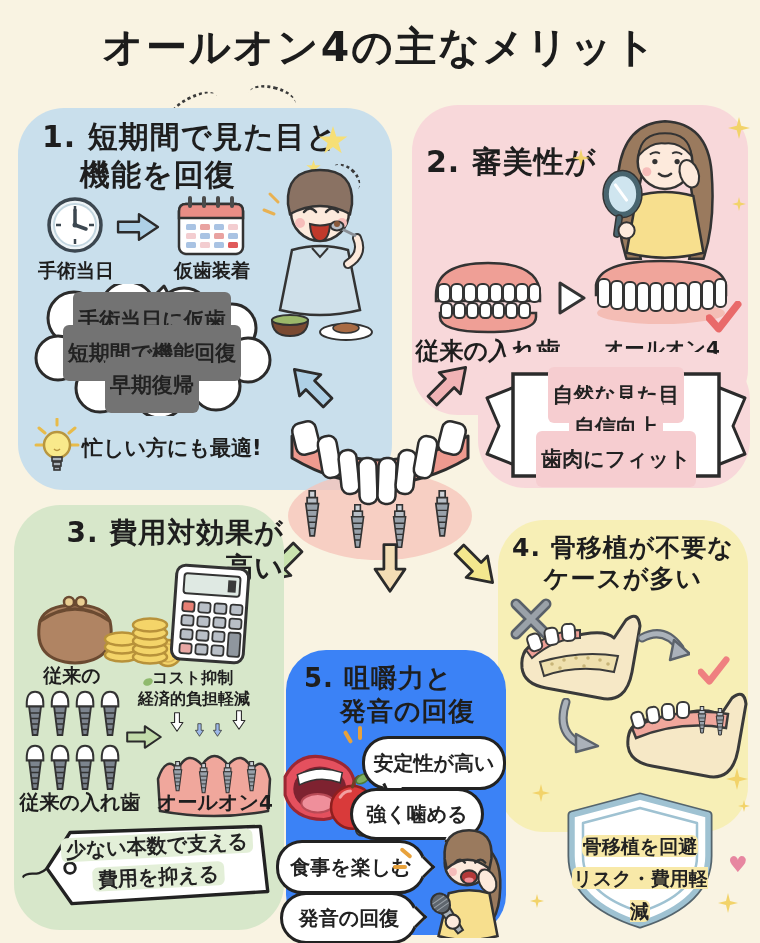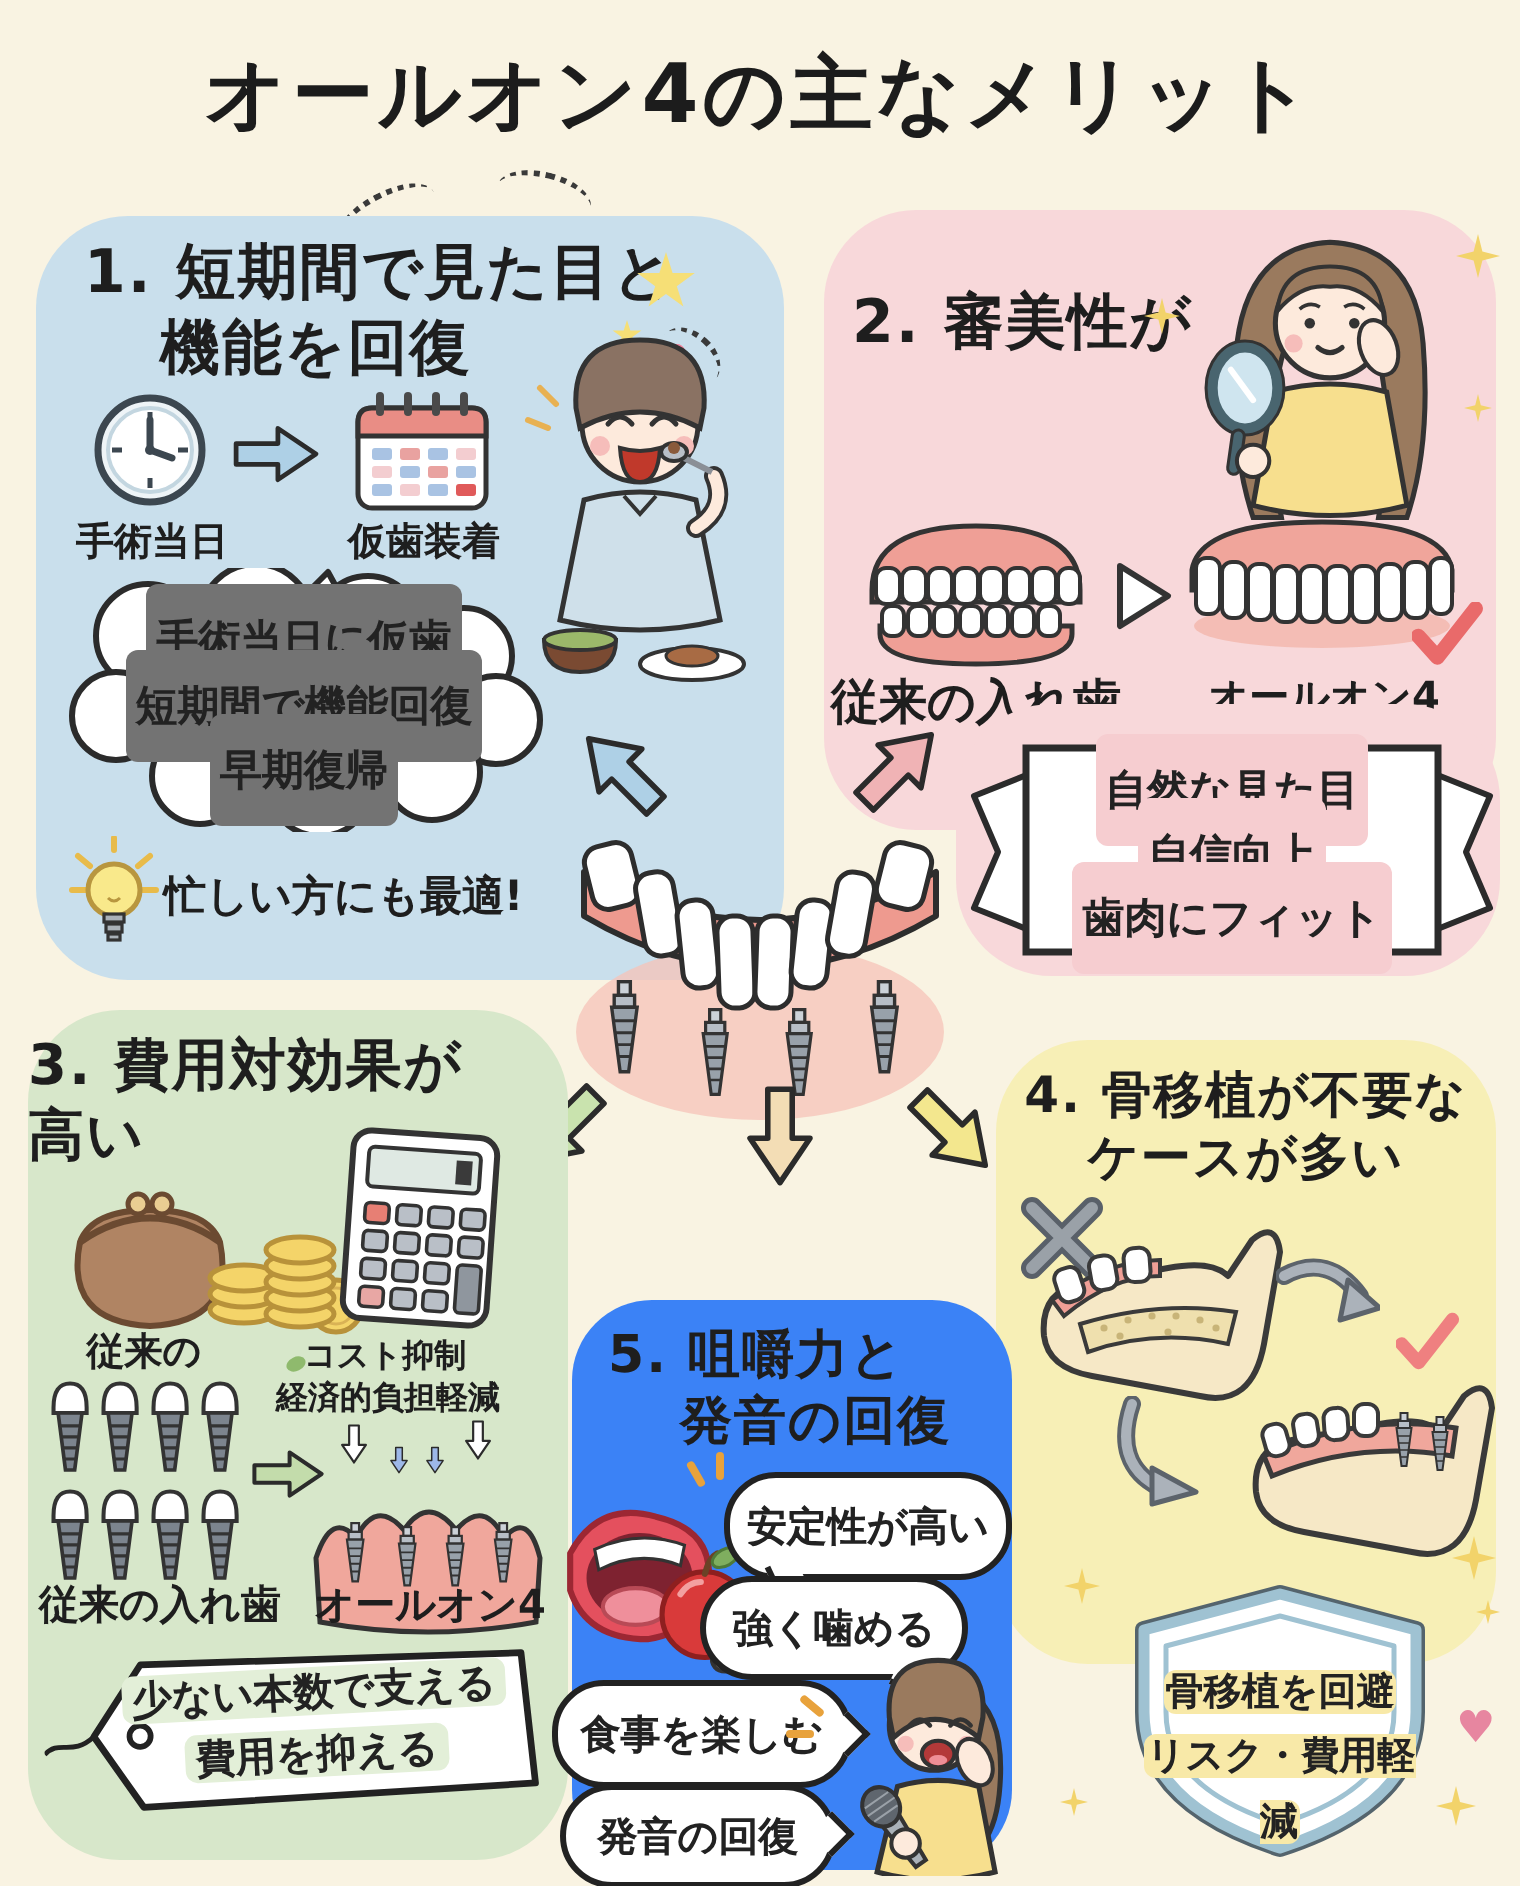--- a/index.html
+++ b/index.html
@@ -284,21 +284,21 @@
       <use href="#barrow" fill="#c9e3ae" stroke="#2b2b2b"></use>
     </svg>
 <svg class="blockarrow" style="left:357px;top:548px;transform:rotate(90deg)" width="66" height="40" viewBox="0 14 100 72">
       <use href="#barrow" fill="#f3ddb5" stroke="#2b2b2b"></use>
     </svg>
 <svg class="blockarrow" style="left:447px;top:538px;transform:rotate(45deg)" width="58" height="56" viewBox="0 0 100 100">
       <use href="#barrow" fill="#f3e78e" stroke="#2b2b2b"></use>
     </svg>
 
 <div class="panel" style="left:14px;top:505px;width:270px;height:425px;background:#d7e7ca">
-  <div class="sec-title" style="left:0;top:10px;width:100%;text-align:left;font-size:28px">
+  <div class="sec-title" style="left:0;top:10px;width:100%;text-align:right;font-size:28px">
     <span>3. 費用対効果が</span>
     <span class="l2">高い</span>
   </div>
 
   <svg class="abs" style="left:10px;top:80px" width="102" height="84" viewBox="0 0 102 84">
     <path d="M16,36 Q8,76 51,78 Q94,76 86,36 Q80,20 51,20 Q22,20 16,36 Z" fill="#b08463" stroke="#6b4a31" stroke-width="3"></path>
     <path d="M16,36 Q51,12 86,36" fill="none" stroke="#6b4a31" stroke-width="3.5"></path>
     <circle cx="45" cy="17" r="5" fill="#e9cd92" stroke="#6b4a31" stroke-width="2.5"></circle>
     <circle cx="57" cy="17" r="5" fill="#e9cd92" stroke="#6b4a31" stroke-width="2.5"></circle>
   </svg>

